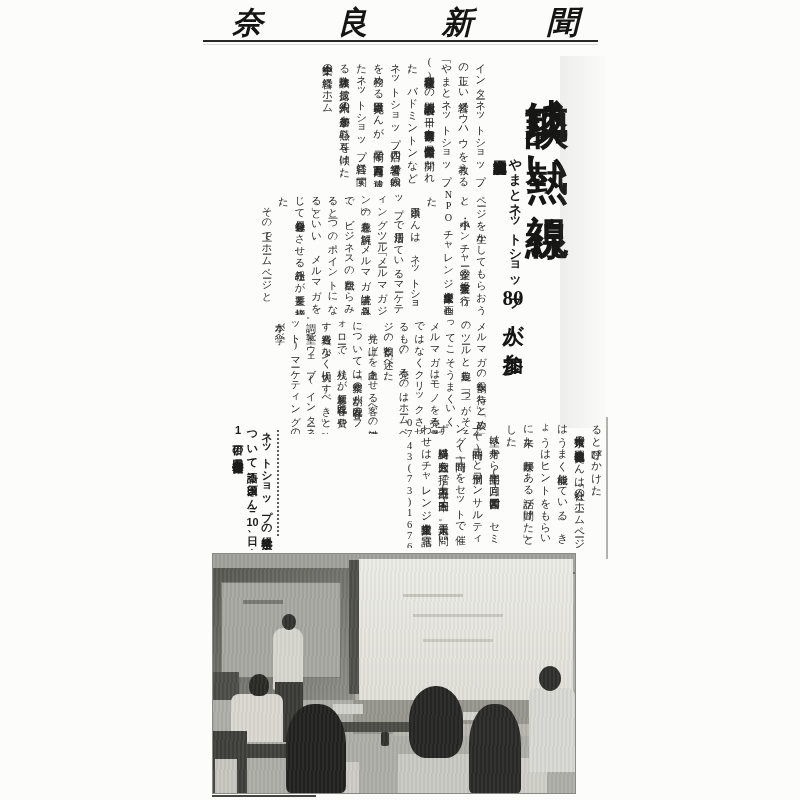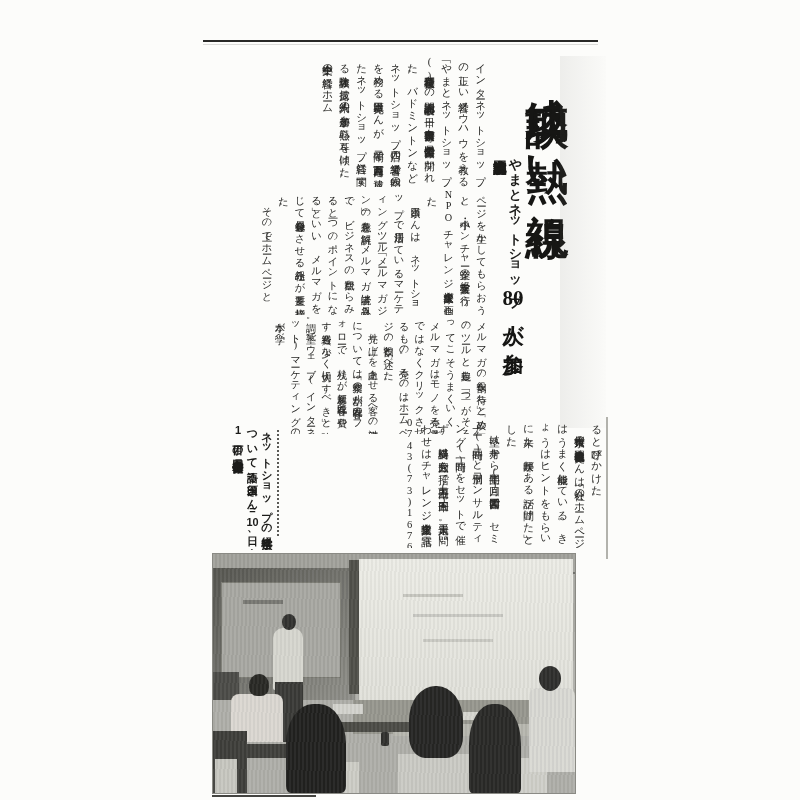--- a/index.html
+++ b/index.html
@@ -82,20 +82,21 @@
   .aud6-head{left:326px;top:112px;width:22px;height:25px;background:#2c2c2a;border-radius:50%;}
   .aud6-shirt{left:316px;top:134px;width:46px;height:84px;background:#dcdcd6;border-radius:8px 8px 0 0;}
   .grain{left:0;top:0;width:362px;height:239px;
     background:repeating-linear-gradient(92deg,rgba(255,255,255,.05) 0 2px,rgba(0,0,0,.04) 2px 4px);}
 </style>
 </head>
 <body>
 
 <div class="sheet">
 
+  <div class="masthead-title">奈良新聞</div>
   <div class="masthead-rule"></div>
   <div class="masthead-rule2"></div>
 
   <div class="headline-main v">成功談に熱い視線</div>
   <div class="headline-kicker v">
     <p>やまとネットショップ</p>
     <p>成幸塾開講記念講演会</p>
   </div>
   <div class="attendance v">
     <span class="tcy">80</span><span>人が参加</span>

